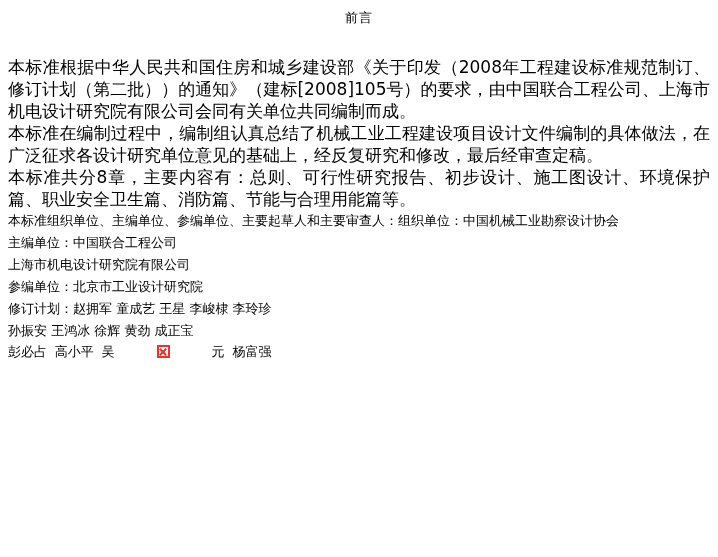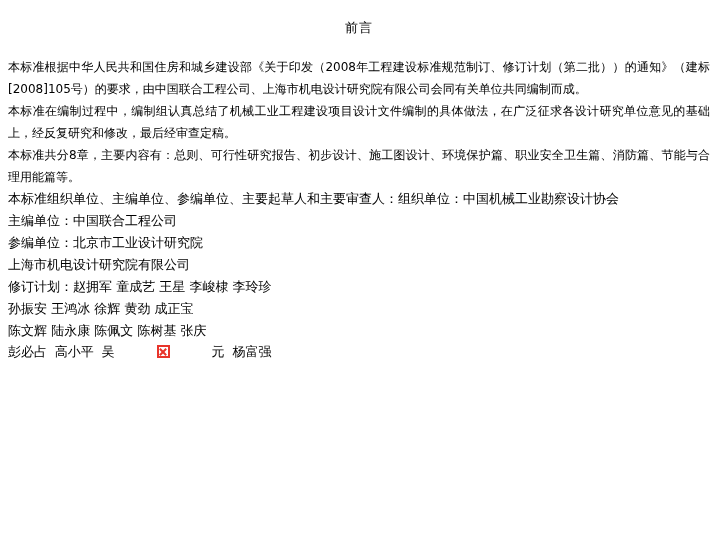--- a/index.html
+++ b/index.html
@@ -18,33 +18,33 @@
   .page {
     width: 718px;
     height: 557px;
     position: relative;
     box-sizing: border-box;
   }
   .doc-title {
     text-align: center;
     font-size: 13px;
     line-height: 16px;
-    padding-top: 20px;
+    padding-top: 10px;
     letter-spacing: 1px;
     color: #000;
   }
   .body-area {
     position: absolute;
     top: 56px;
     left: 8px;
     width: 702px;
   }
   p.para {
     margin: 0 0 0 0;
-    font-size: 12px;
+    font-size: 17px;
     line-height: 22px;
     text-align: justify;
     text-justify: inter-ideograph;
     color: #000;
   }
   p.block {
     margin: 0;
     font-size: 13px;
     line-height: 22px;
     color: #000;
@@ -88,25 +88,24 @@
   <div class="doc-title">前言</div>
 
   <div class="body-area">
 
     <p class="para">本标准根据中华人民共和国住房和城乡建设部《关于印发（2008年工程建设标准规范制订、修订计划（第二批））的通知》（建标[2008]105号）的要求，由中国联合工程公司、上海市机电设计研究院有限公司会同有关单位共同编制而成。</p>
     <p class="para">本标准在编制过程中，编制组认真总结了机械工业工程建设项目设计文件编制的具体做法，在广泛征求各设计研究单位意见的基础上，经反复研究和修改，最后经审查定稿。</p>
     <p class="para">本标准共分8章，主要内容有：总则、可行性研究报告、初步设计、施工图设计、环境保护篇、职业安全卫生篇、消防篇、节能与合理用能篇等。</p>
 
     <p class="block">本标准组织单位、主编单位、参编单位、主要起草人和主要审查人：组织单位：中国机械工业勘察设计协会</p>
     <p class="block">主编单位：中国联合工程公司</p>
+    <p class="block">上海市机电设计研究院有限公司</p>
     <p class="block">参编单位：北京市工业设计研究院</p>
-    <p class="block">上海市机电设计研究院有限公司</p>
     <p class="block">修订计划：赵拥军 童成艺 王星 李峻棣 李玲珍</p>
     <p class="block">孙振安 王鸿冰 徐辉 黄劲 成正宝</p>
-    <p class="block">陈文辉 陆永康 陈佩文 陈树基 张庆</p>
 
     <p class="block last-line">
       <span>彭必占 高小平 吴</span><span class="wide-space"></span><span class="redbox"></span><span class="wide-space"></span><span>元</span><span> 杨富强</span>
     </p>
 
   </div>
 
 </div>
 
 </body></html>

